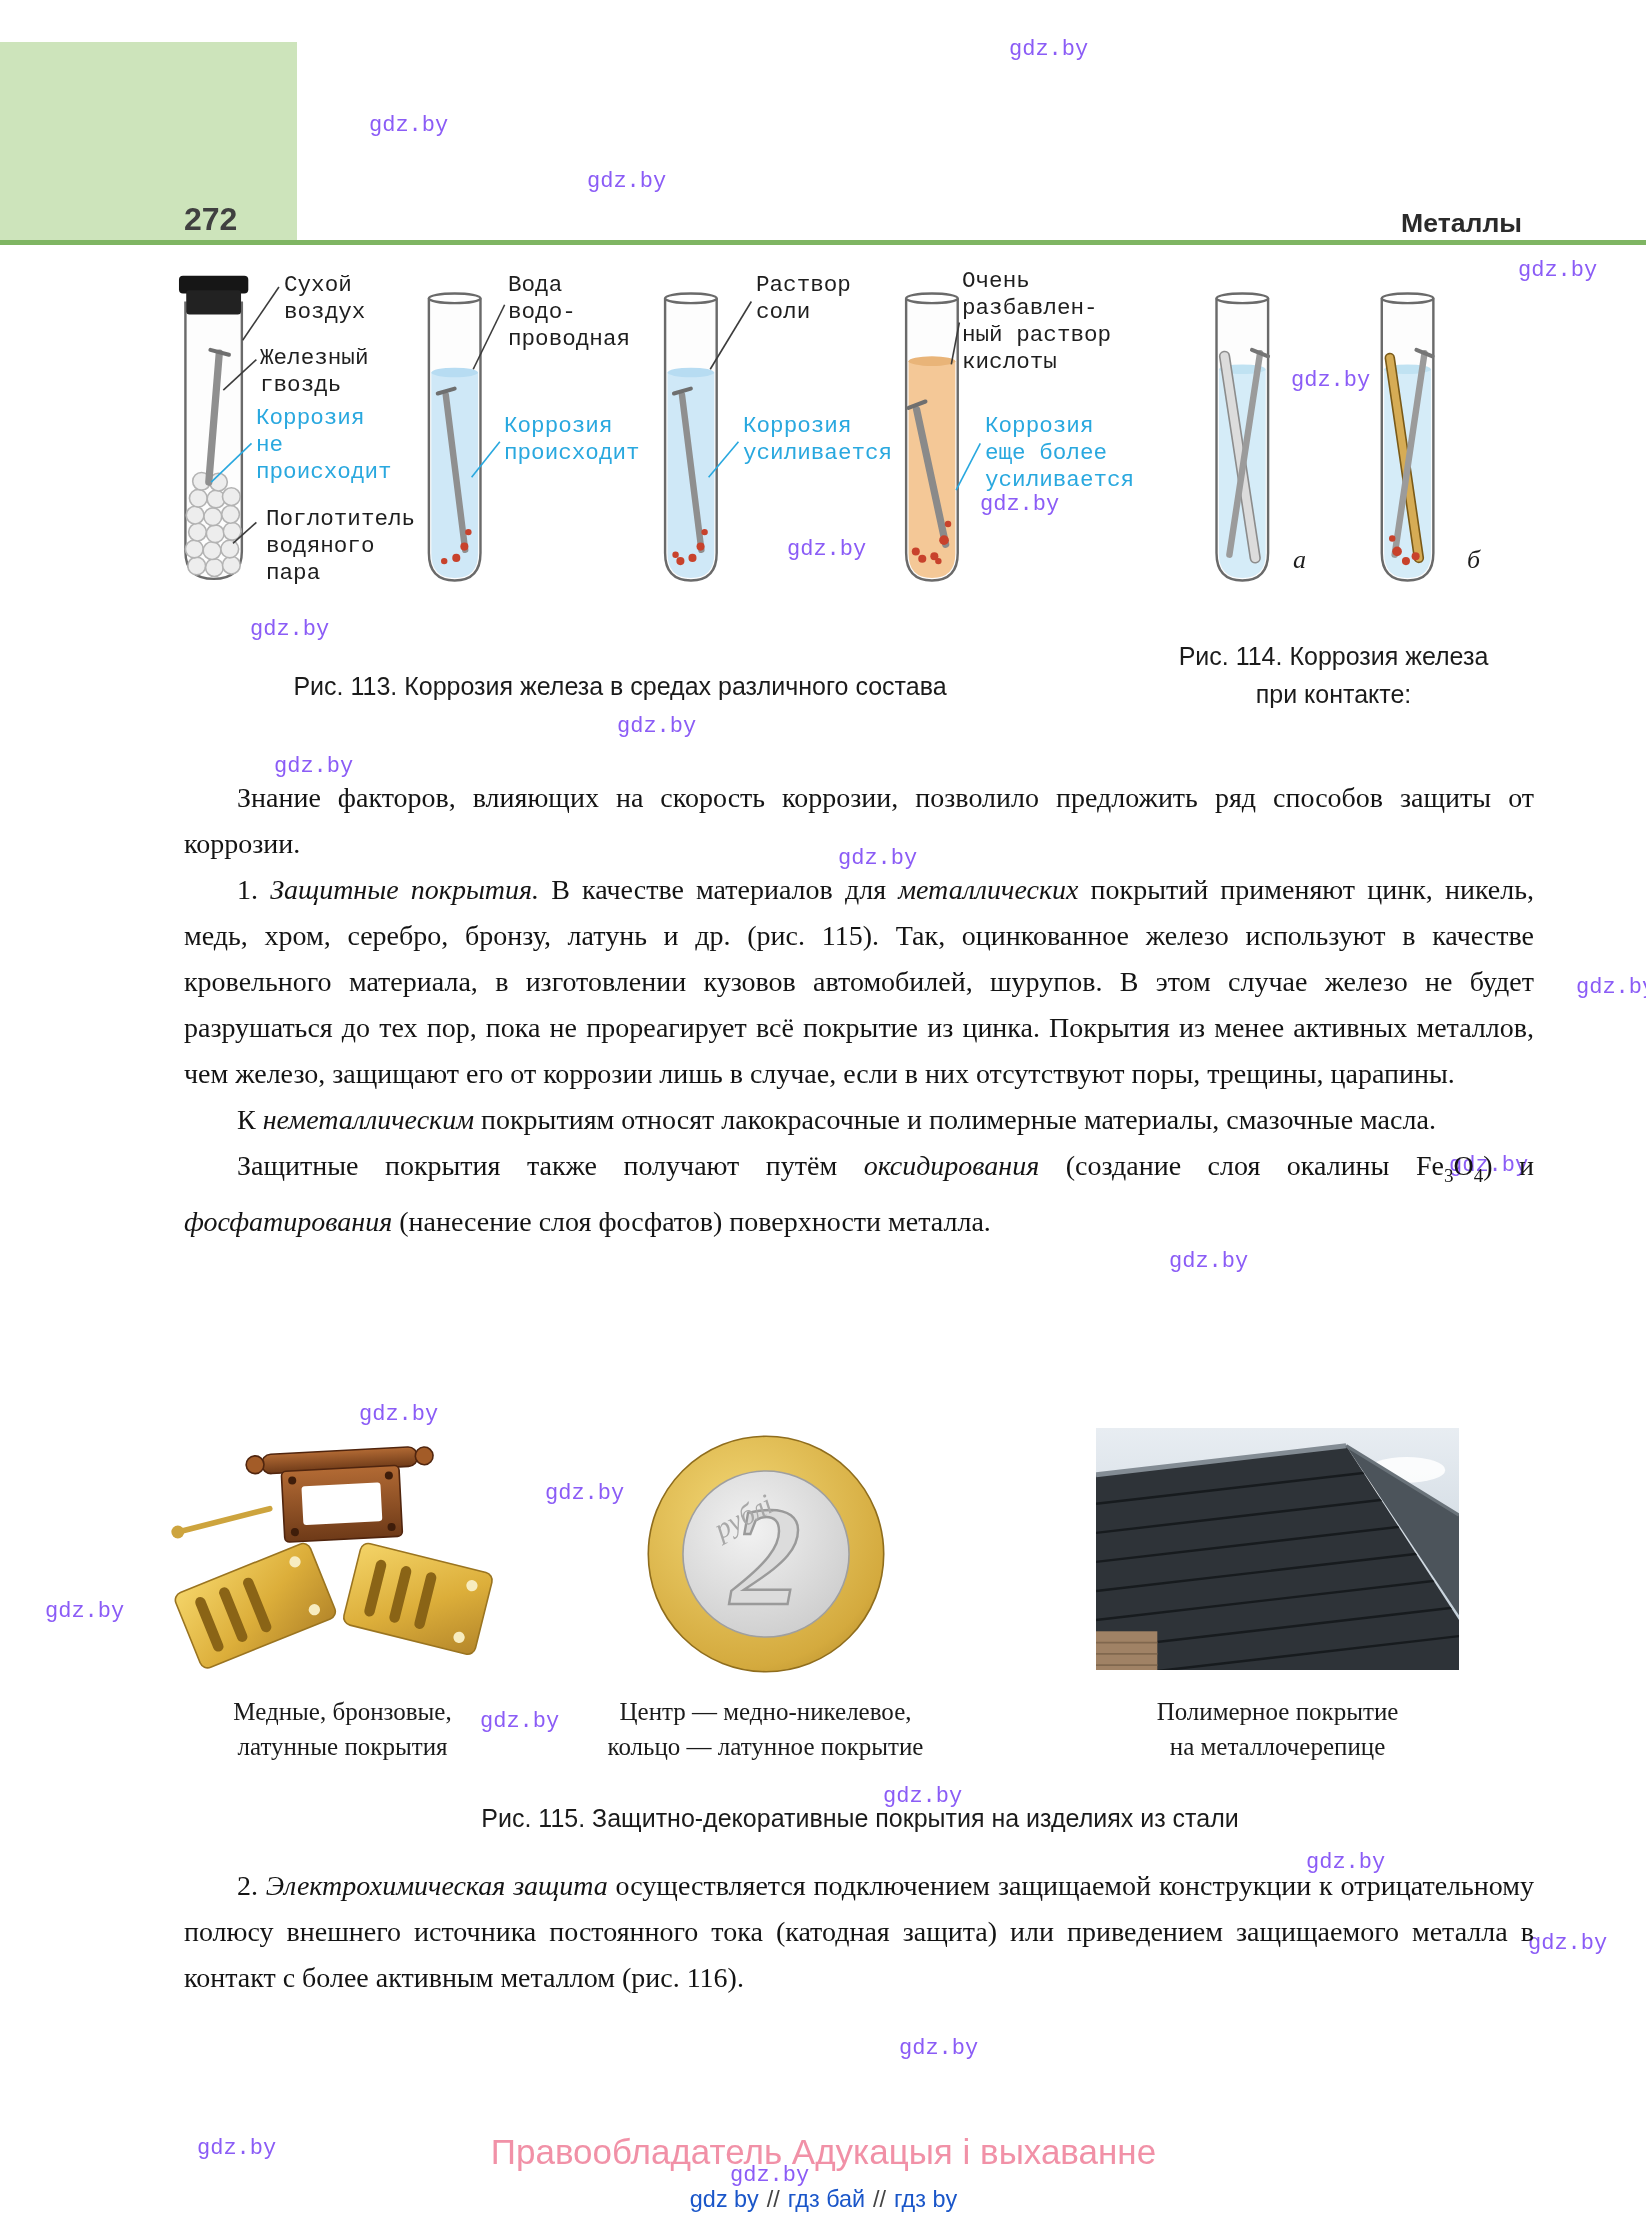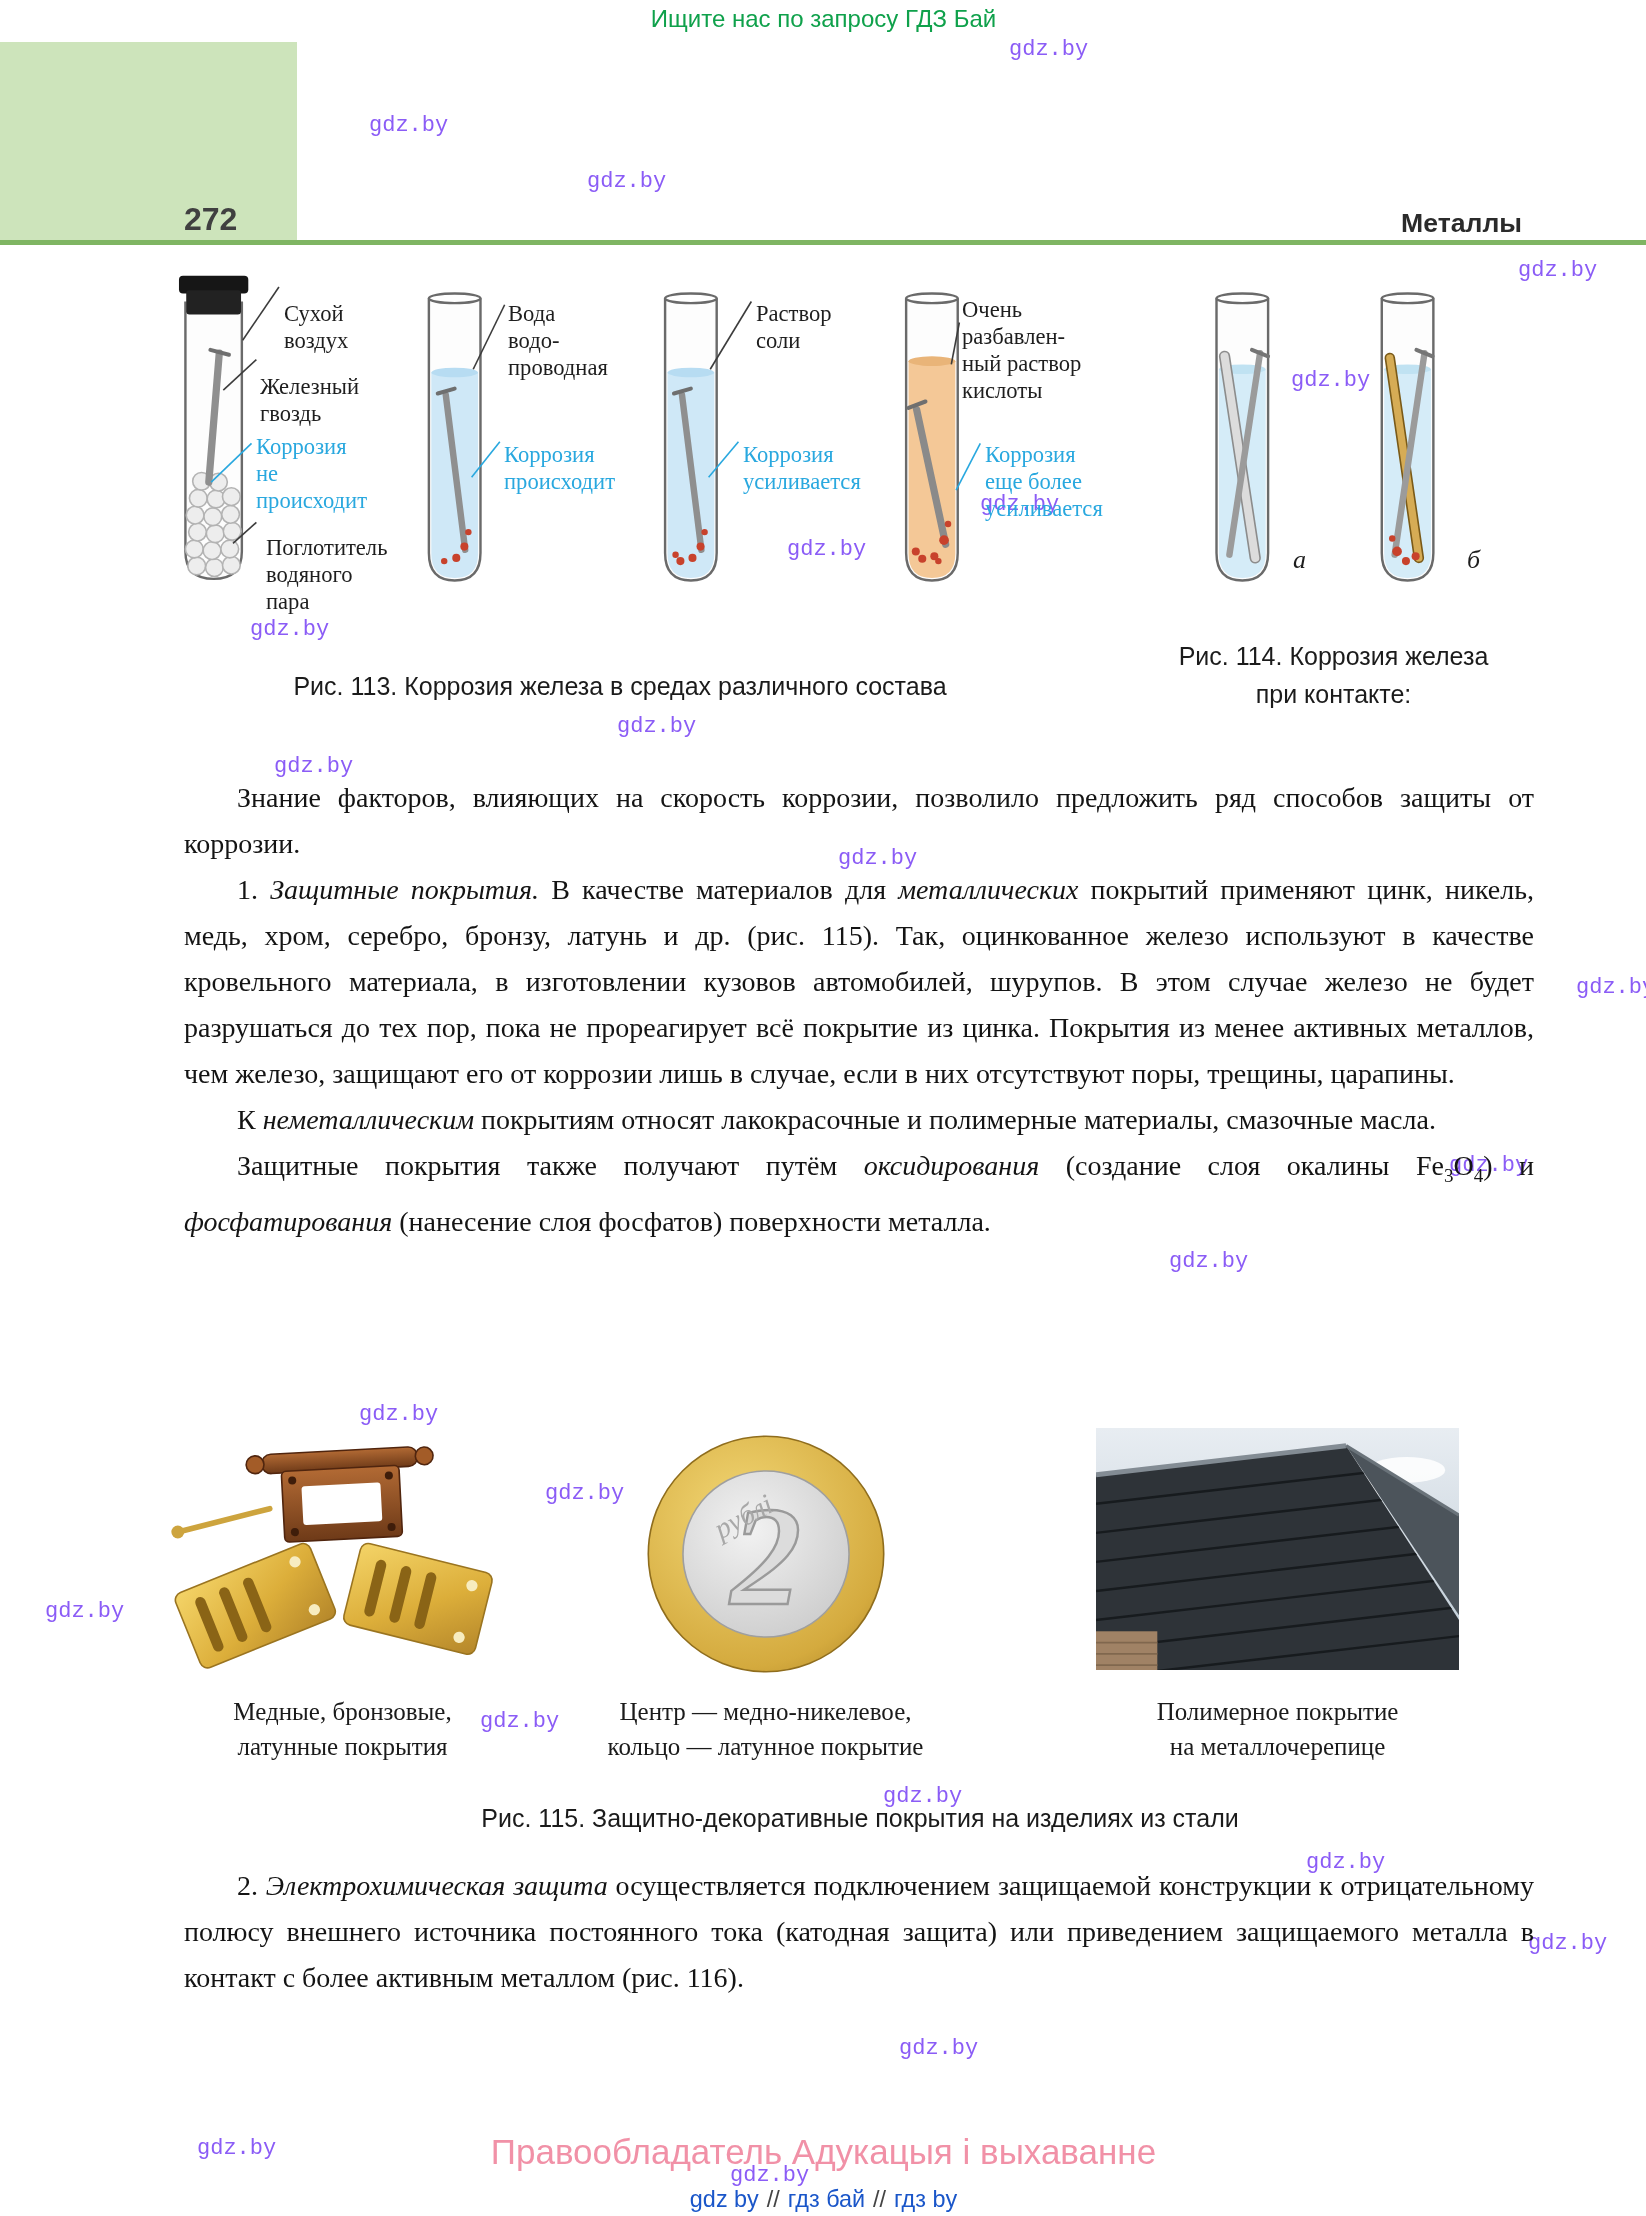--- a/index.html
+++ b/index.html
@@ -15,22 +15,22 @@
   
   #header-block { position:absolute; left:0; top:42px; width:297px; height:198px; background:#cde4bb; }
   #header-line  { position:absolute; left:0; top:240px; width:1647px; height:4.8px; background:#7fb563; }
   #page-number  { position:absolute; left:184px; top:201px; font-family:"Liberation Sans", sans-serif;
                   font-size:32px; font-weight:600; color:#404040; }
   #chapter-title{ position:absolute; right:125px; top:208px; font-family:"Liberation Sans", sans-serif;
                   font-size:26.6px; font-weight:bold; color:#2b2b2b; }
 
   
   #fig-diagram { position:absolute; left:0; top:274px; width:1647px; height:359px; }
-  .lbl { position:absolute; font-family:Liberation Serif, serif; font-size:22.6px; line-height:27px;
-         color:#1e1e1e; white-space:pre-line;margin-top:28px; }
+  .lbl { position:absolute; font-family:Liberation Mono, monospace; font-size:22.6px; line-height:27px;
+         color:#1e1e1e; white-space:pre-line; }
   .lbl.cyan { color:#29a8df; }
   .tube-letter { position:absolute; font-style:italic; font-size:26px; color:#1e1e1e; }
 
   .caption { font-family:"Liberation Sans", sans-serif; font-size:25px; color:#1b1b1b; }
   #cap113 { position:absolute; left:185px; top:672px; width:870px; text-align:center; }
   #cap114 { position:absolute; left:1130px; top:637px; width:407px; text-align:center; line-height:38px; }
   #cap114 em { font-family:"Liberation Serif", serif; }
 
   
   .bodyblock { position:absolute; left:184px; width:1350px; }
@@ -53,21 +53,20 @@
                font-family:"Liberation Sans", sans-serif; font-size:35px; color:#f191a7; }
   #footer-links { position:absolute; top:2186px; left:0; width:100%; text-align:center;
                   font-family:"Liberation Sans", sans-serif; font-size:23.4px; color:#444; }
   #footer-links a { color:#1a56c9; text-decoration:none; margin:0 8px; cursor:pointer; }
 </style>
 </head>
 <body>
 
 <div id="page">
 
-  <div id="wm-top">Ищите нас по запросу ГДЗ Бай</div>
   <div id="wm-layer">
       <div class="wm" style="left: 1009px; top: 37px;">gdz.by</div>
       <div class="wm" style="left: 369px; top: 113px;">gdz.by</div>
       <div class="wm" style="left: 587px; top: 169px;">gdz.by</div>
       <div class="wm" style="left: 1518px; top: 258px;">gdz.by</div>
       <div class="wm" style="left: 1291px; top: 368px;">gdz.by</div>
       <div class="wm" style="left: 980px; top: 492px;">gdz.by</div>
       <div class="wm" style="left: 787px; top: 537px;">gdz.by</div>
       <div class="wm" style="left: 250px; top: 617px;">gdz.by</div>
       <div class="wm" style="left: 617px; top: 714px;">gdz.by</div>

